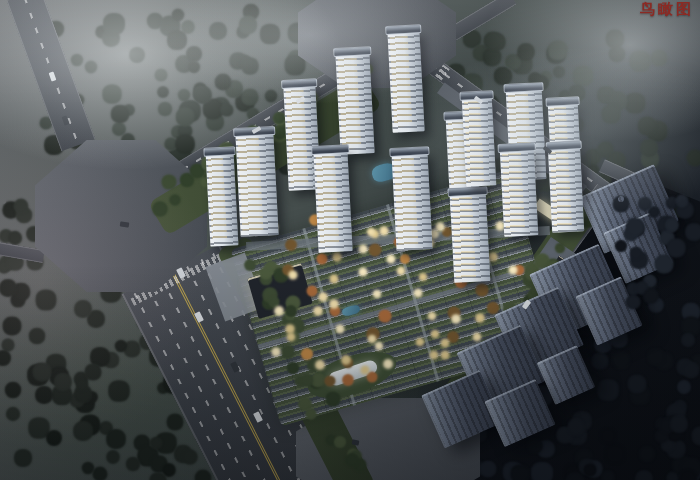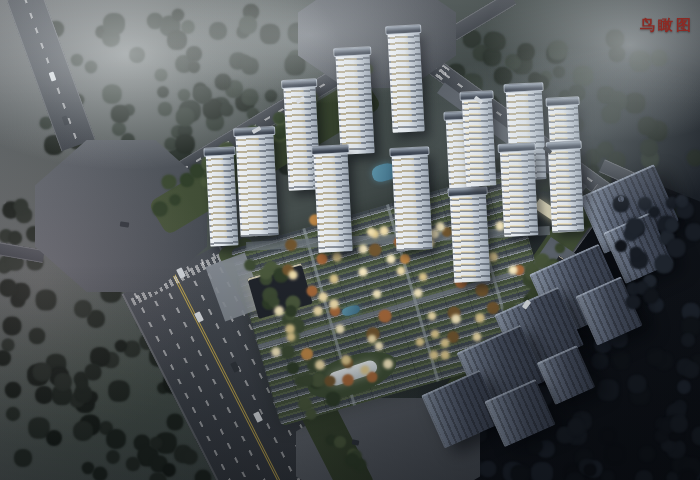--- a/index.html
+++ b/index.html
@@ -94,21 +94,21 @@
 
   
   .cloud{pointer-events:none;}
   #cloud-1{left:-60px;top:-50px;width:420px;height:230px;background:radial-gradient(ellipse at 45% 45%,rgba(242,246,248,.55),rgba(242,246,248,0) 65%);}
   #cloud-2{left:470px;top:-60px;width:320px;height:210px;background:radial-gradient(ellipse at 50% 50%,rgba(228,234,238,.5),rgba(228,234,238,0) 65%);}
   #cloud-3{left:380px;top:40px;width:380px;height:190px;background:radial-gradient(ellipse at 50% 50%,rgba(205,214,220,.32),rgba(205,214,220,0) 65%);}
   #cloud-4{left:150px;top:-40px;width:320px;height:150px;background:radial-gradient(ellipse at 50% 50%,rgba(225,230,234,.35),rgba(225,230,234,0) 65%);}
   #haze-pink{left:-80px;top:120px;width:300px;height:330px;background:radial-gradient(ellipse at 40% 50%,rgba(214,182,192,.16),rgba(214,182,192,0) 70%);}
   #vignette{inset:0;background:linear-gradient(to bottom,rgba(255,255,255,.10),rgba(255,255,255,0) 22%,rgba(0,0,0,0) 55%,rgba(3,5,9,.38) 100%);}
 
-  #title{top:16px;right:6px;font-weight:bold;font-size:15px;line-height:1.2;
+  #title{top:0;right:6px;font-weight:bold;font-size:15px;line-height:1.2;
     letter-spacing:3px;color:var(--title);text-shadow:0 1px 2px rgba(0,0,0,.35);}
 </style>
 </head>
 <body>
 
 <div id="canvas">
 
   <div id="tint-green" class="tint"></div>
   <div id="tint-dark-se" class="tint"></div>
   <div id="darkzone"></div>

